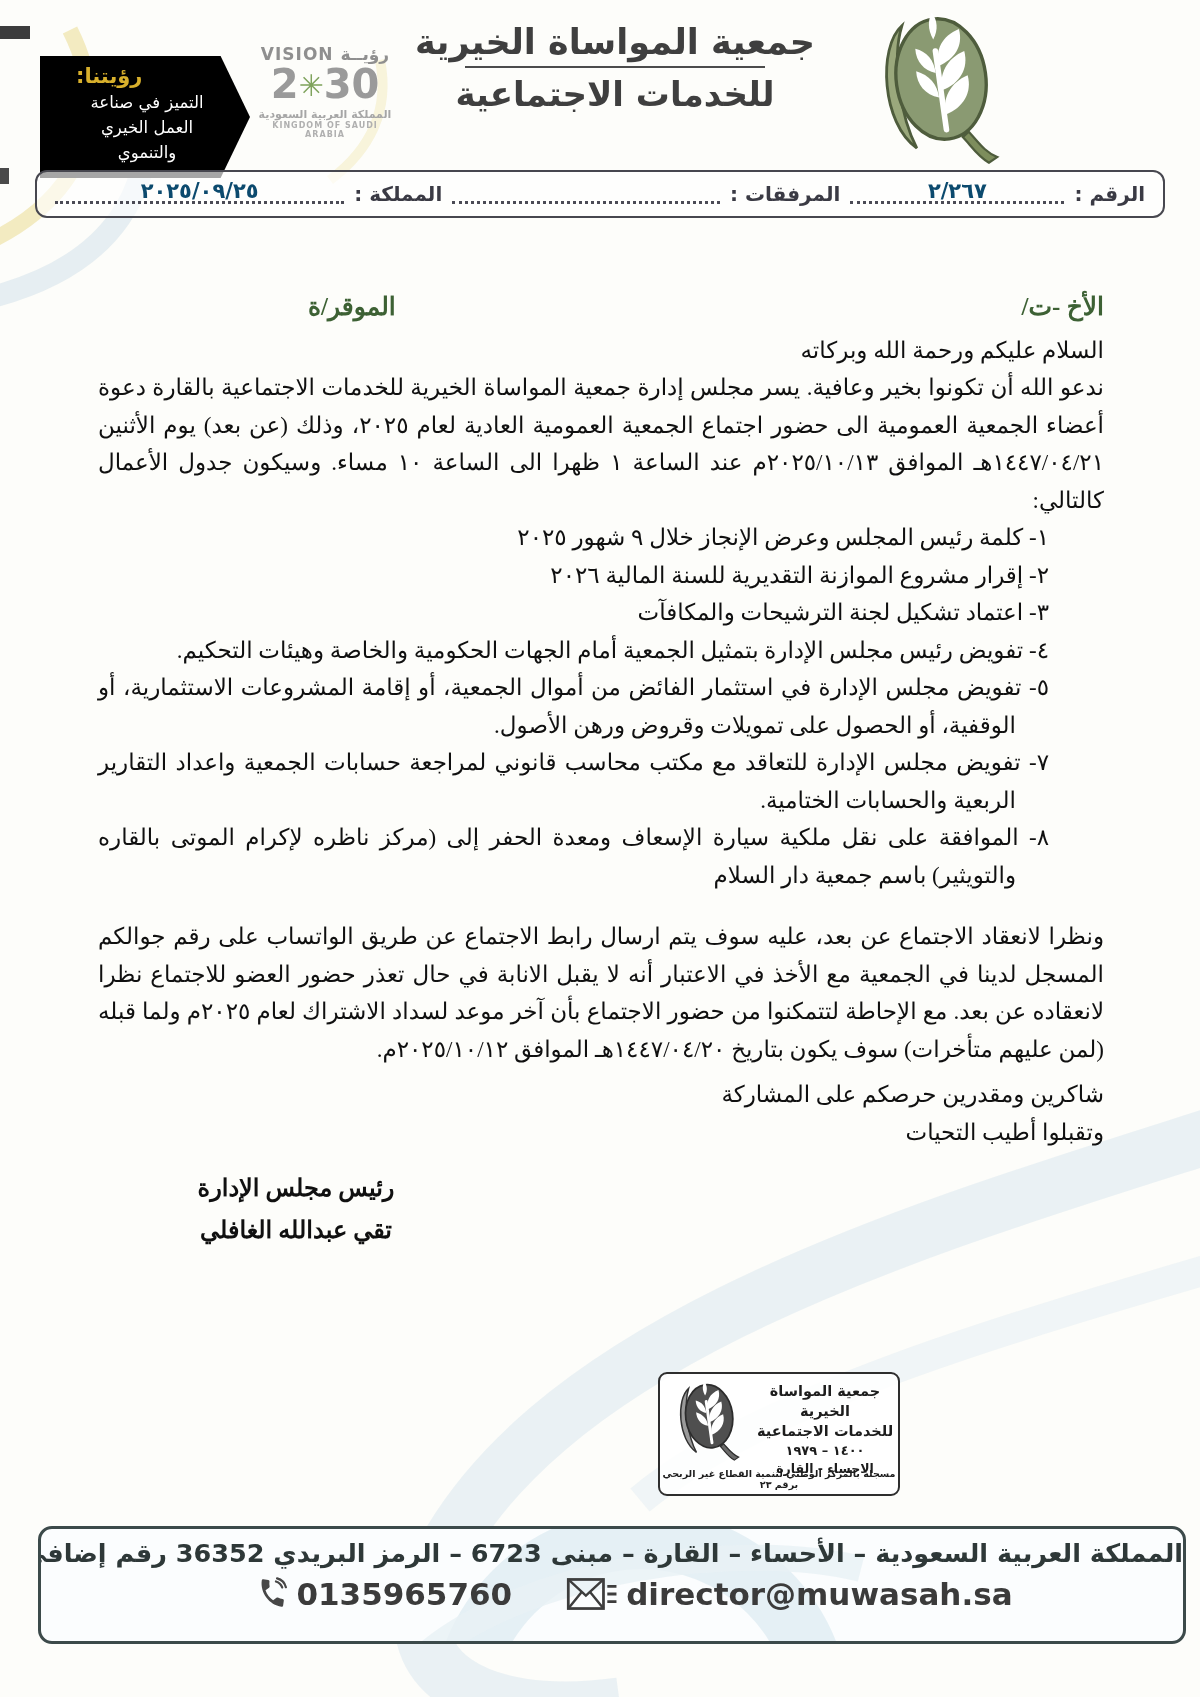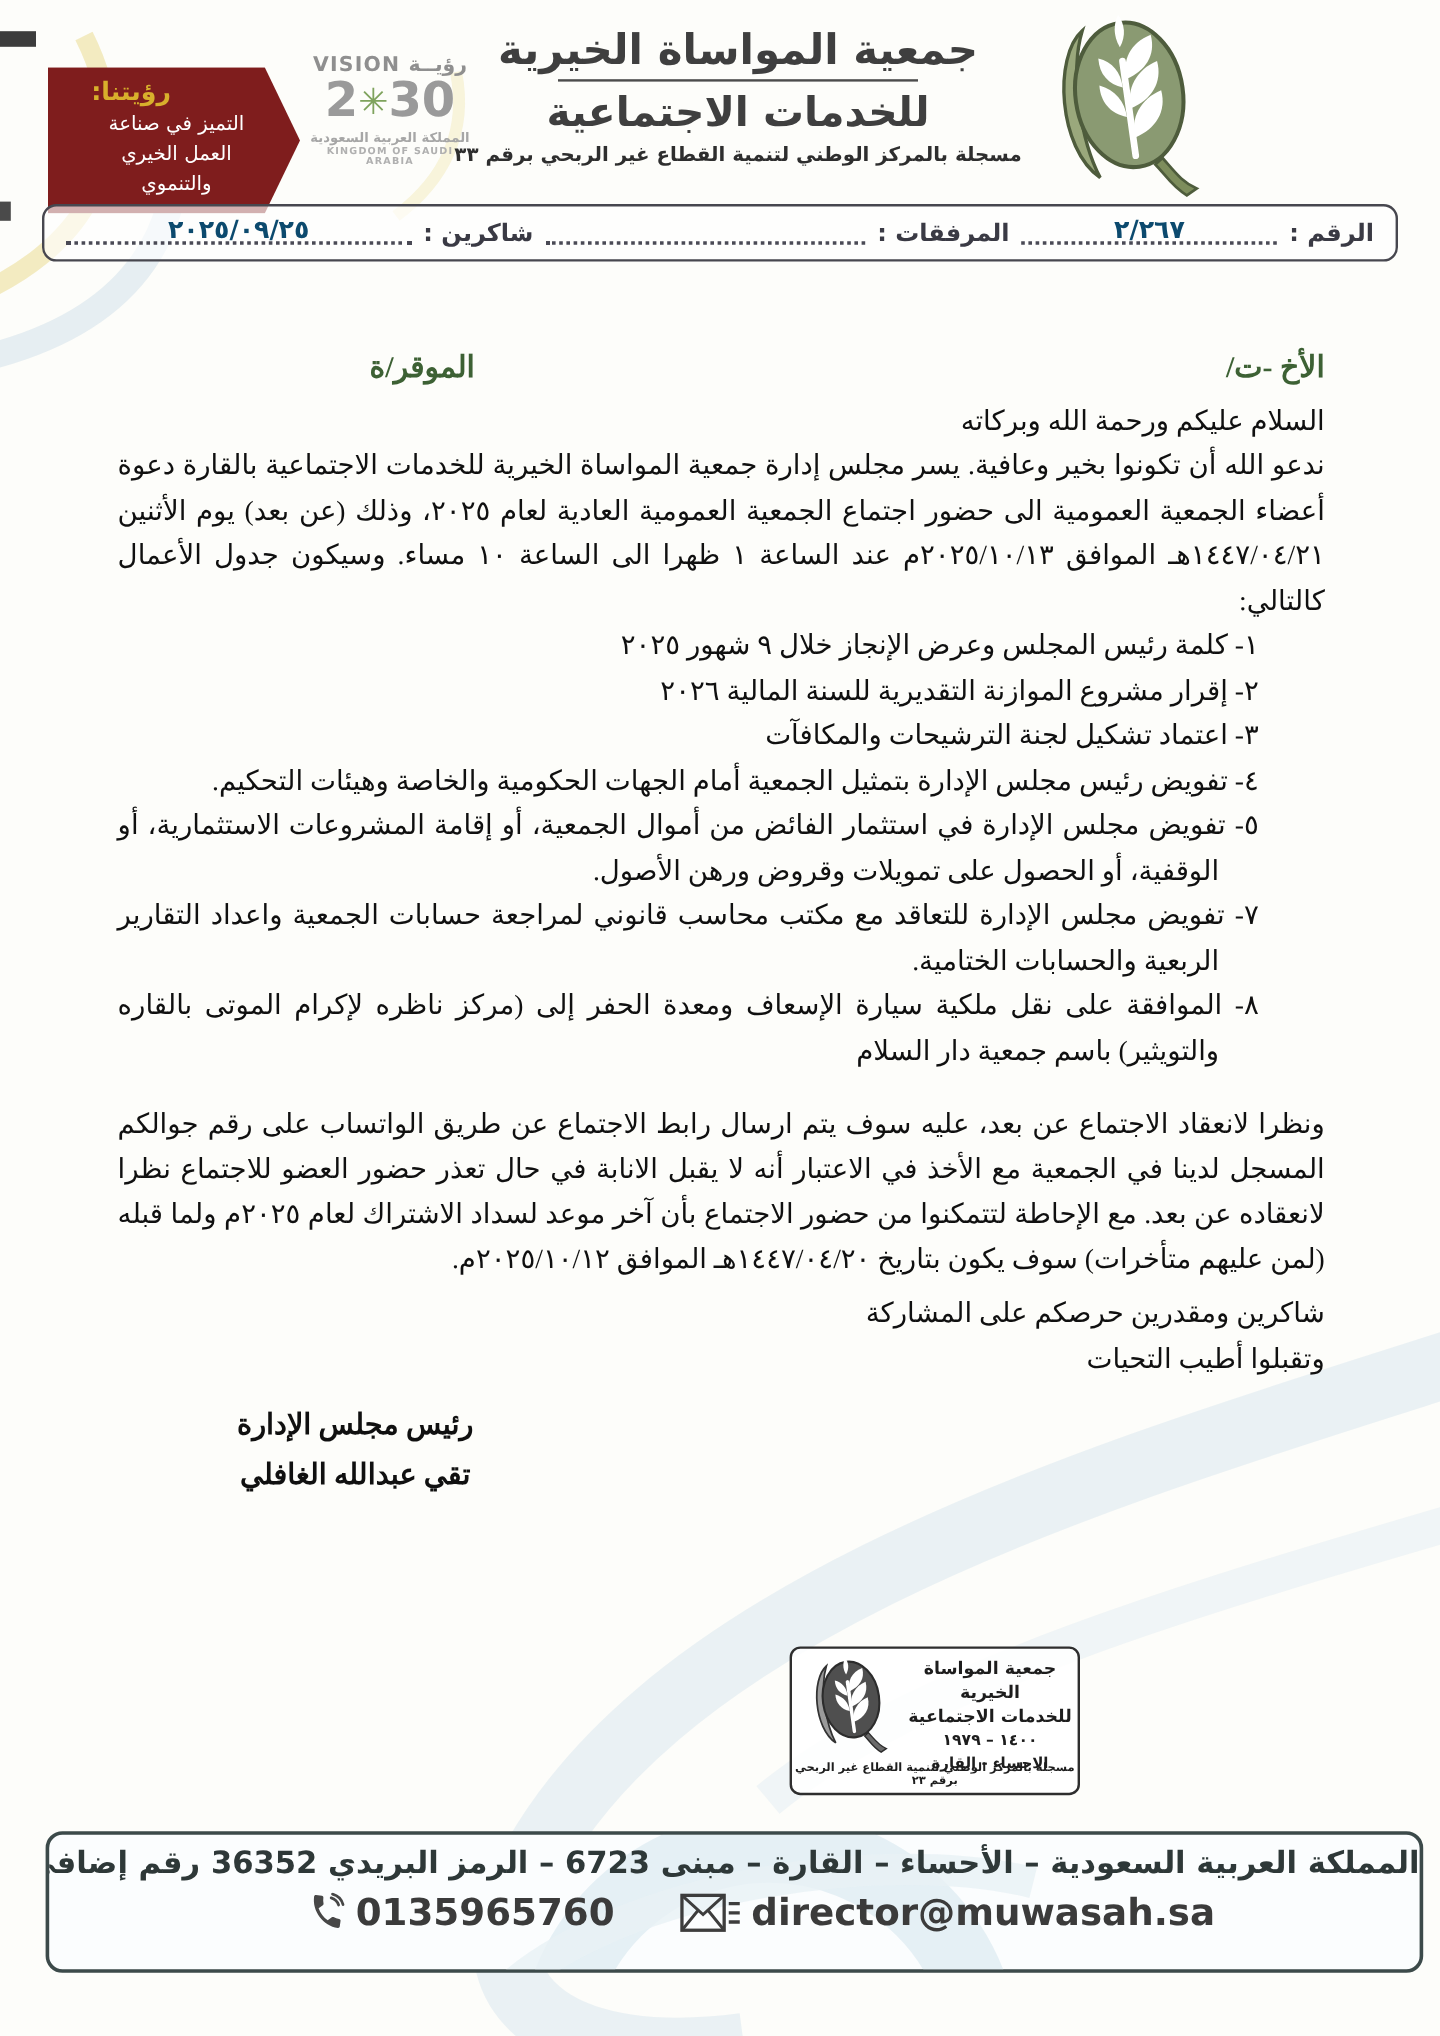--- a/index.html
+++ b/index.html
@@ -21,21 +21,21 @@
   .org-block { position:absolute; left:375px; top:22px; width:480px; text-align:center;
     font-family:"DejaVu Sans","Liberation Sans",sans-serif; color:#3f3f3f; direction:rtl; }
   .org-line1 { font-size:35px; font-weight:800; letter-spacing:1px; }
   .org-rule  { width:300px; height:0; border-bottom:2.5px solid #4c4c4c; margin:4px auto 6px auto; }
   .org-line2 { font-size:34px; font-weight:800; }
   .org-line3 { font-size:16.5px; font-weight:700; margin-top:5px; color:#2e2e2e; }
 
   .main-logo { position:absolute; left:855px; top:6px; width:160px; height:168px; }
 
   .vision-banner { position:absolute; left:40px; top:56px; width:210px; height:122px;
-    background:#7f1d1d; color:#fff; direction:rtl;
+    background:#000000; color:#fff; direction:rtl;
     clip-path:polygon(0 0, 86% 0, 100% 50%, 86% 100%, 0 100%);
     font-family:"DejaVu Sans","Liberation Sans",sans-serif; padding:8px 26px 8px 30px; }
   .vision-label { color:#d8b02c; font-weight:700; font-size:21px; text-align:left; padding-left:6px; }
   .vision-text  { font-size:16.5px; font-weight:400; text-align:center; line-height:25px; margin-top:2px; }
 
   .v2030 { position:absolute; left:255px; top:44px; width:140px; height:118px; text-align:center;
     font-family:"DejaVu Sans","Liberation Sans",sans-serif; color:#8f8f8f; }
   .v2030-top { font-size:17px; font-weight:700; letter-spacing:1px; direction:ltr; }
   .v2030-year { font-size:40px; font-weight:800; line-height:40px; color:#9a9a9a; direction:ltr; }
   .v2030-emblem { color:#7fa35d; font-size:30px; vertical-align:2px; }
@@ -121,21 +121,20 @@
           <path d="M62 82 C 50 78 44 68 45 56 C 56 61 62 70 62 82 Z"></path>
           <path d="M64 30 C 60 20 62 12 66 6 C 70 13 70 22 64 30 Z"></path>
         </g>
       </g>
     </svg>
 
     <div class="org-block">
       <div class="org-line1">جمعية المواساة الخيرية</div>
       <div class="org-rule"></div>
       <div class="org-line2">للخدمات الاجتماعية</div>
-      <div class="org-line3">مسجلة بالمركز الوطني لتنمية القطاع غير الربحي برقم ٣٣</div>
     </div>
 
     <div class="vision-banner">
       <div class="vision-label">رؤيتنا:</div>
       <div class="vision-text">التميز في صناعة العمل الخيري والتنموي</div>
     </div>
 
     <div class="v2030">
       <div class="v2030-top">VISION رؤيــة</div>
       <div class="v2030-year"><span>2</span><span class="v2030-emblem">✳</span><span>30</span></div>
@@ -144,21 +143,21 @@
     </div>
   </div>
 
   <div class="ref-strip">
     <span class="ref-label">الرقم :</span>
     <span class="ref-leader w1">
       <span class="ref-value">٢/٢٦٧</span>
     </span>
     <span class="ref-label">المرفقات :</span>
     <span class="ref-leader w2"></span>
-    <span class="ref-label">شاكرين :</span>
+    <span class="ref-label">المملكة :</span>
     <span class="ref-leader w3">
       <span class="ref-value">٢٠٢٥/٠٩/٢٥</span>
     </span>
   </div>
 
   <div class="letter">
     <div class="salutation">
       <span>الأخ -ت/</span>
       <span>الموقر/ة</span>
     </div>

